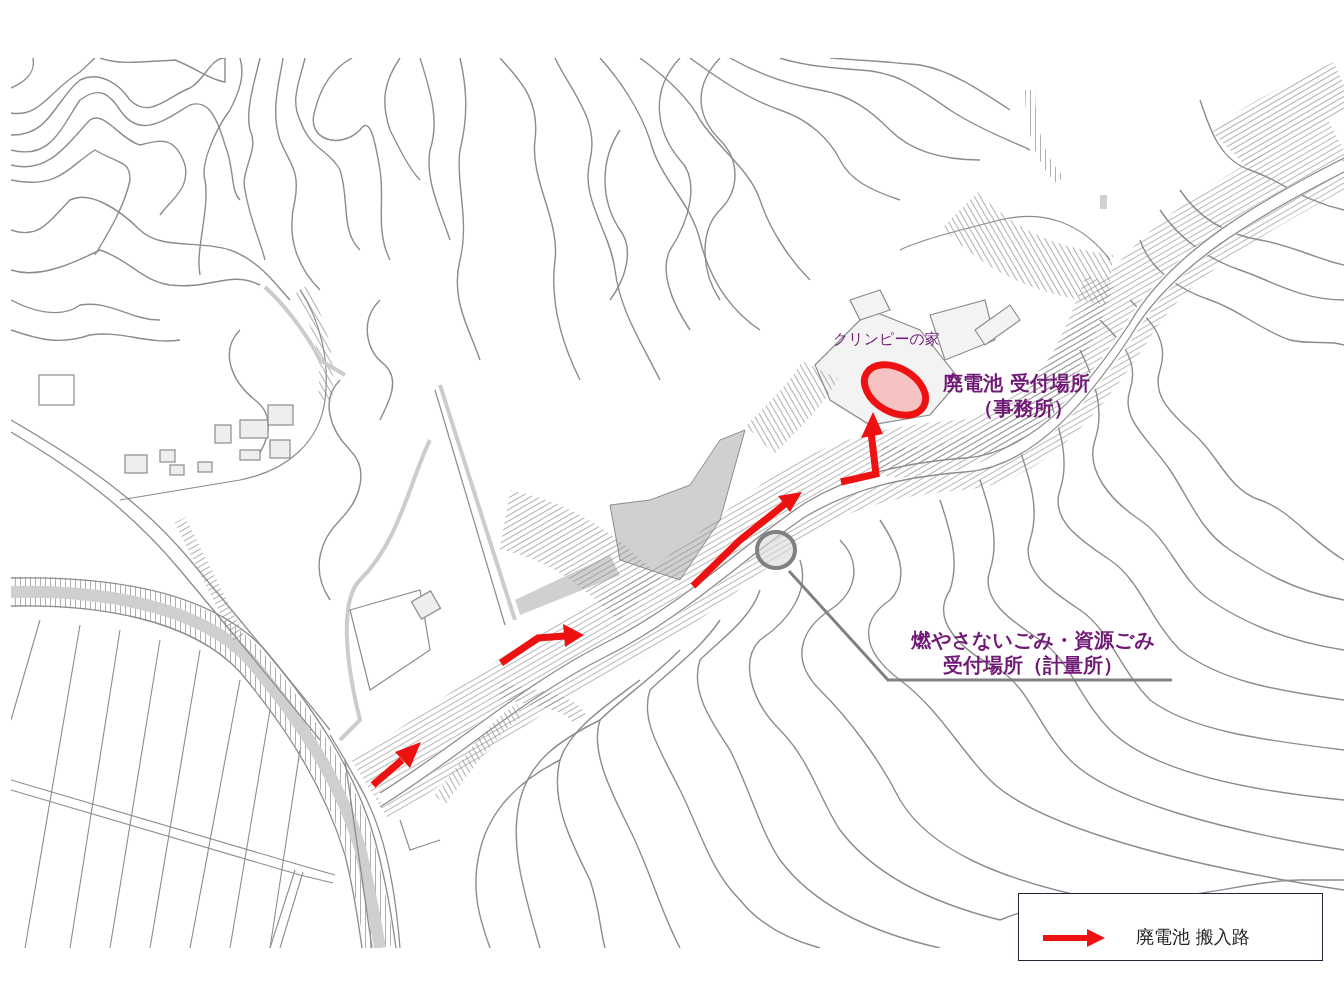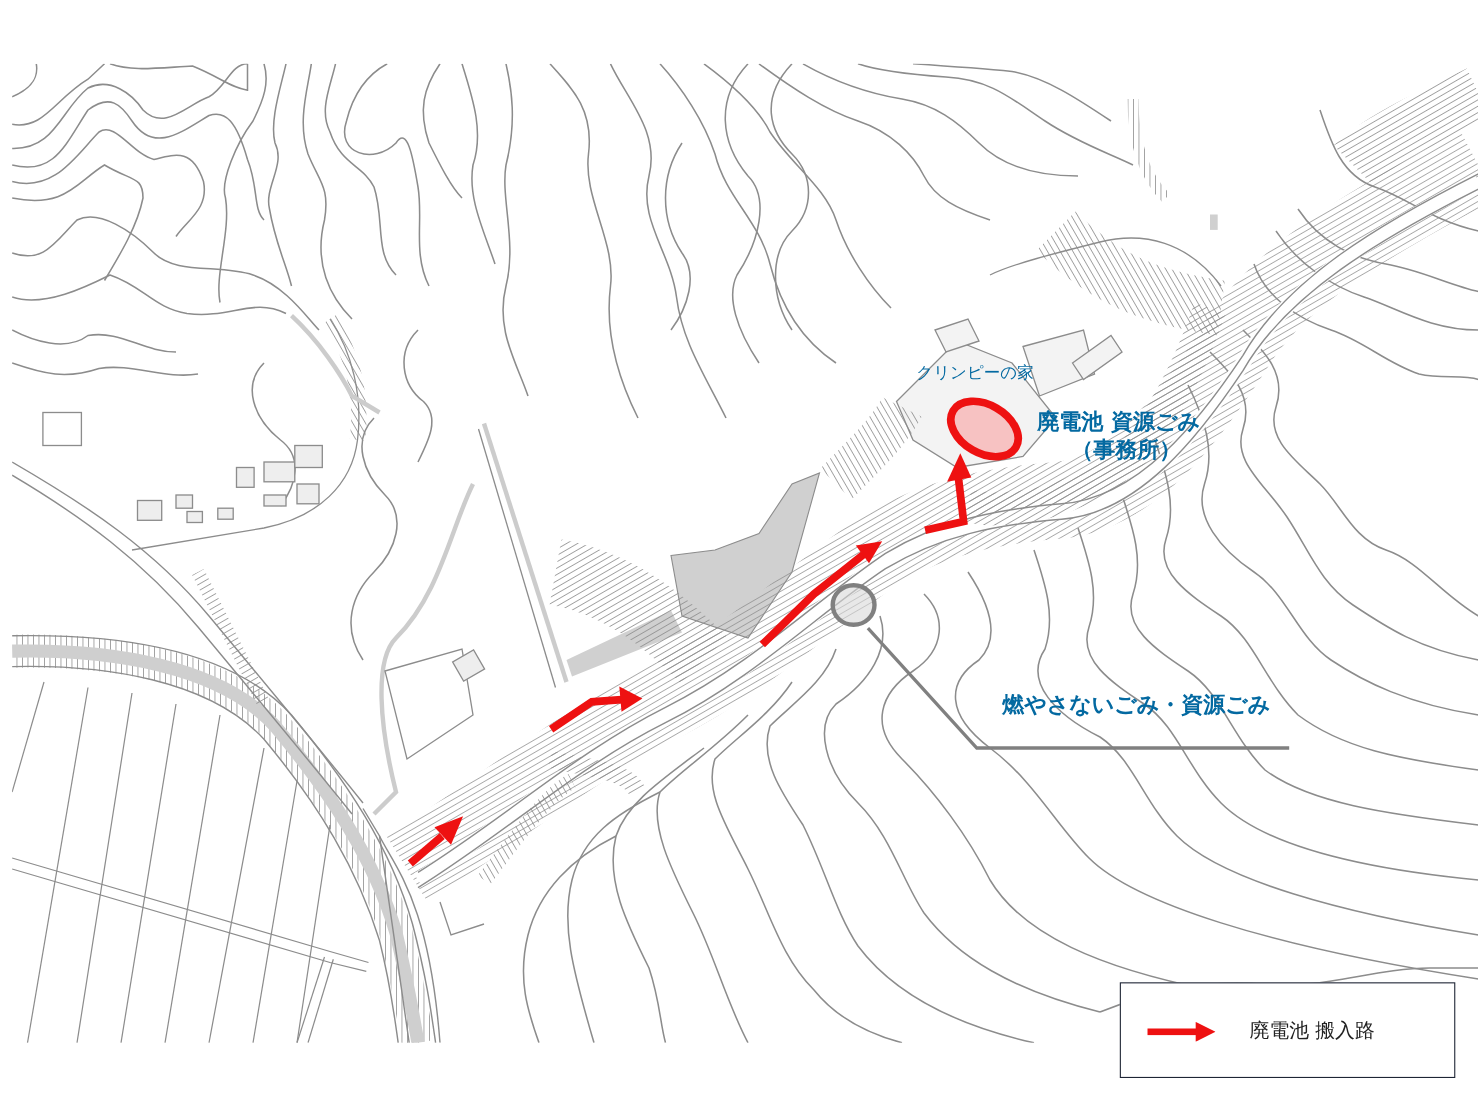--- a/index.html
+++ b/index.html
@@ -1,24 +1,24 @@
 <!DOCTYPE html>
 <html><head>
 <meta charset="utf-8">
 <style>
   html, body { margin:0; padding:0; background:#ffffff; }
   body { width:1344px; height:1008px; position:relative; overflow:hidden;
          font-family:"DejaVu Sans", sans-serif; }
   #map-svg { position:absolute; left:0; top:0; width:1344px; height:1008px; }
-  .label { position:absolute; color:#0369a1; white-space:nowrap; line-height:1.25; }
+  .label { position:absolute; color:#701a75; white-space:nowrap; line-height:1.25; }
   .label-house { left:833px; top:330px; font-size:15px; font-family:"DejaVu Serif", serif; letter-spacing:0px; }
   .label-battery { left:943px; top:371px; font-size:20px; font-weight:bold; text-align:center; }
   .label-battery .l2 { display:block; padding-left:14px; }
   .label-scale { left:888px; top:608px; width:290px; font-size:20px; font-weight:bold; text-align:center;margin-top:20px; }
-  .legend { position:absolute; left:1018px; top:893px; width:305px; height:87px;
+  .legend { position:absolute; left:1018px; top:893px; width:305px; height:68px;
             border:1.5px solid #1e2535; background:#fff; box-sizing:border-box; }
   .legend-arrow { position:absolute; left:24px; top:35px; width:62px; height:18px; }
   .legend-text { position:absolute; left:117px; top:31px; font-size:18px; color:#222; }
 </style>
 </head>
 <body>
 
 <svg id="map-svg" viewBox="0 0 1344 1008" xmlns="http://www.w3.org/2000/svg">
   <defs>
     <clipPath id="mapclip">
@@ -204,26 +204,27 @@
     <g>
       <polyline points="841,482 876,474 871,432" fill="none" stroke-width="7"></polyline>
       <polygon points="873,412 861,438 883,434" stroke="none"></polygon>
     </g>
   </g>
 </svg>
 
 <div class="label label-house">クリンピーの家</div>
 
 <div class="label label-battery">
-  <span>廃電池  資源ごみ</span>
+  <span>廃電池  受付場所</span>
   <span class="l2">（事務所）</span>
 </div>
 
 <div class="label label-scale">
   <div>燃やさないごみ・資源ごみ</div>
+  <div>受付場所（計量所）</div>
 </div>
 
 <div class="legend">
   <svg class="legend-arrow" viewBox="0 0 62 18">
     <rect x="0" y="6" width="46" height="6" fill="#ee1111"></rect>
     <polygon points="44,0 62,9 44,18" fill="#ee1111"></polygon>
   </svg>
   <span class="legend-text">廃電池 搬入路</span>
 </div>
 

